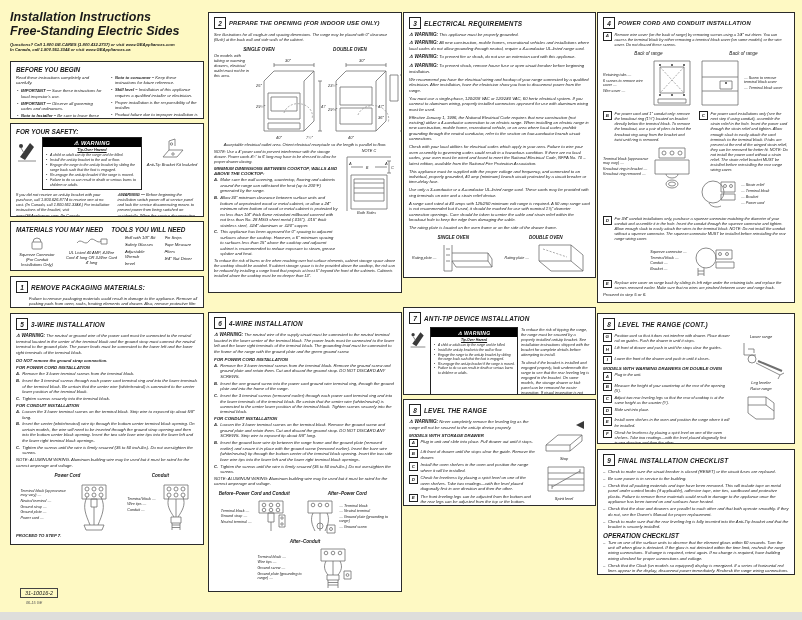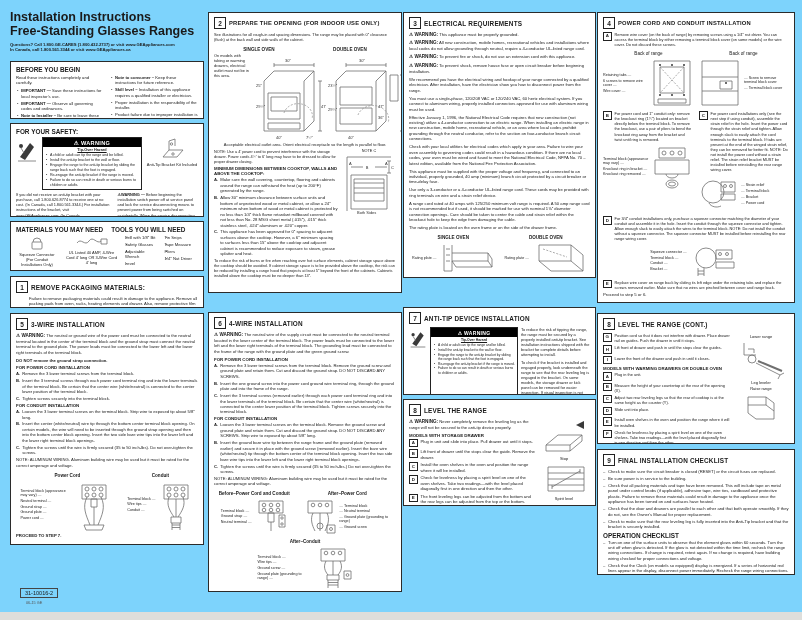--- a/index.html
+++ b/index.html
@@ -1,17 +1,17 @@
 <!DOCTYPE html>
 <html><head>
 <meta charset="utf-8">
 <style>
   html,body{margin:0;padding:0;}
   body{width:802px;height:620px;background:#f4f4f2;font-family:"Liberation Sans",sans-serif;color:#1a1a1a;position:relative;overflow:hidden;}
-  .page{position:absolute;left:0;top:0;width:802px;height:612px;background:#7dd3fc;}
+  .page{position:absolute;left:0;top:0;width:802px;height:612px;background:#fef9c3;font-style:italic;}
   .scan-edge{position:absolute;left:0;top:612px;width:802px;height:8px;background:#dededb;}
   .box{position:absolute;border:1.6px solid #2b2b2b;background:#fff;padding:4px 5px;box-sizing:border-box;overflow:hidden;}
   .plain{position:absolute;box-sizing:border-box;overflow:hidden;}
   .sec-head{display:flex;align-items:center;gap:3px;margin:0 0 3px 0;}
   .sec-num{flex:0 0 auto;width:10px;height:10px;border:1.3px solid #222;display:flex;align-items:center;justify-content:center;font-size:6.5px;font-weight:bold;}
   .sec-title{font-size:6.4px;font-weight:bold;letter-spacing:.2px;}
   .h2{font-size:6.4px;font-weight:bold;margin:0 0 2px 0;}
   .t{font-size:4.2px;line-height:1.3;margin:0 0 2.5px 0;}
   .tb{font-size:4.2px;line-height:1.3;margin:0 0 2px 0;font-weight:bold;}
   .small{font-size:3.9px;}
@@ -53,21 +53,21 @@
   .footline{font-size:4.3px;font-weight:bold;margin-top:2px;}
   .minidiag{flex:0 0 auto;}
 </style>
 </head>
 <body>
 
 <div class="page">
 
   <div class="plain" style="left:10px;top:10px;width:194px;height:48px;">
     <div style="font-size:12.5px;font-weight:bold;line-height:1.15;">Installation Instructions</div>
-    <div style="font-size:12.5px;font-weight:bold;line-height:1.15;margin-bottom:3px;">Free-Standing Glasses Ranges</div>
+    <div style="font-size:12.5px;font-weight:bold;line-height:1.15;margin-bottom:3px;">Free-Standing Electric Sides</div>
     <div style="font-size:4.2px;font-weight:bold;">Questions? Call 1.800.GE.CARES (1.800.432.2737) or visit www.GEAppliances.com</div>
     <div style="font-size:4.2px;font-weight:bold;">In Canada, call 1.800.561.3344 or visit www.GEAppliances.ca</div>
   </div>
 
   <div class="box" style="left:10px;top:61px;width:194px;height:58px;">
     <div class="h2">BEFORE YOU BEGIN</div>
     <div class="twocol">
       <div>
         <div class="t">Read these instructions completely and carefully.</div>
         <div class="blist">

